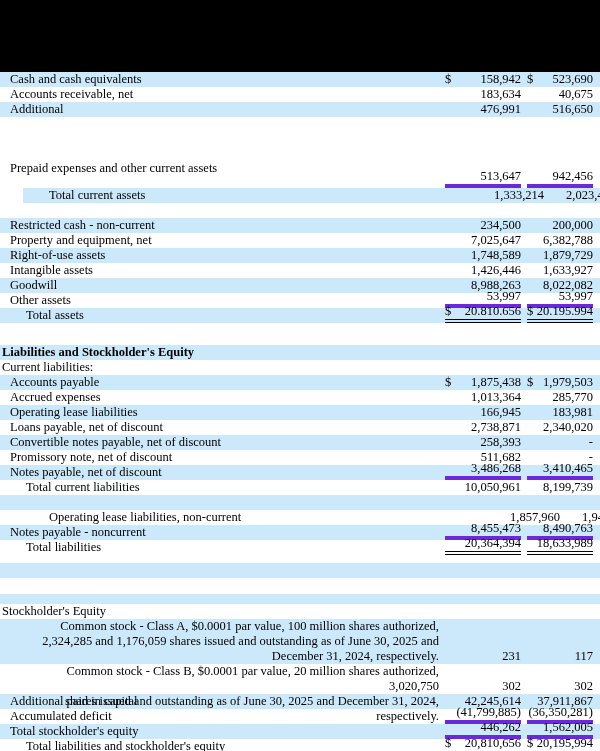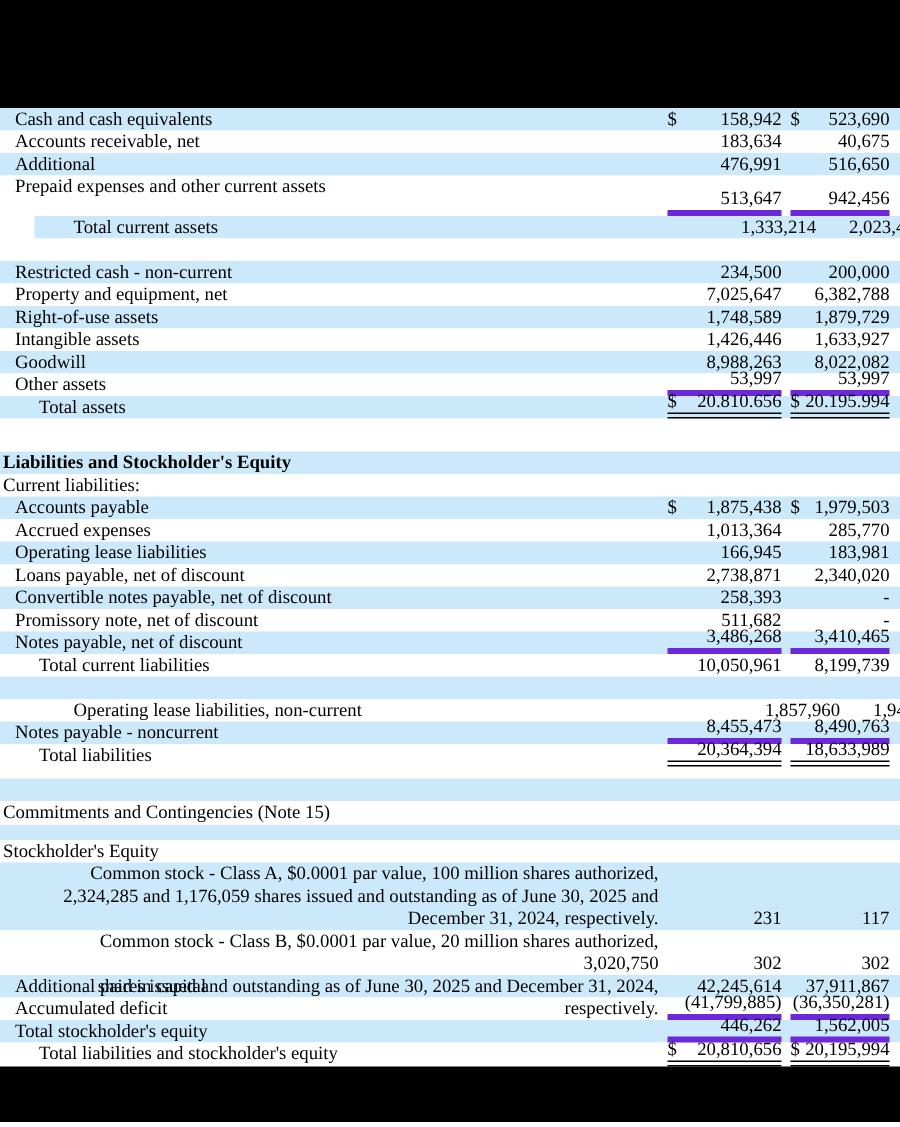--- a/index.html
+++ b/index.html
@@ -66,21 +66,21 @@
       <div class="label ind1">Additional</div>
       <div class="cell c1">
         <span class="d"></span>
         <span class="v">476,991</span>
       </div>
       <div class="cell c2">
         <span class="d"></span>
         <span class="v">516,650</span>
       </div>
     </div>
-    <div class="row bg-white" style="height: 27px;">
+    <div class="row bg-white" style="height: 27px; margin-top: 44px;">
       <div class="label ind1">Prepaid expenses and other current assets</div>
       <div class="cell c1 rule-s">
         <span class="d"></span>
         <span class="v">513,647</span>
       </div>
       <div class="cell c2 rule-s">
         <span class="d"></span>
         <span class="v">942,456</span>
       </div>
     </div>
@@ -314,21 +314,20 @@
         <span class="v">20,364,394</span>
       </div>
       <div class="cell c2 rule-d">
         <span class="d"></span>
         <span class="v">18,633,989</span>
       </div>
     </div>
     <div class="row bg-white" style="height: 8px;"></div>
     <div class="row bg-blue" style="height: 15px;"></div>
     <div class="row bg-white" style="height: 16px;">
-      <div class="label ind0">Commitments and Contingencies (Note 15)</div>
       <div class="cell c1">
         <span class="d"></span>
         <span class="v"></span>
       </div>
       <div class="cell c2">
         <span class="d"></span>
         <span class="v"></span>
       </div>
     </div>
     <div class="row bg-blue" style="height: 10px;"></div>

